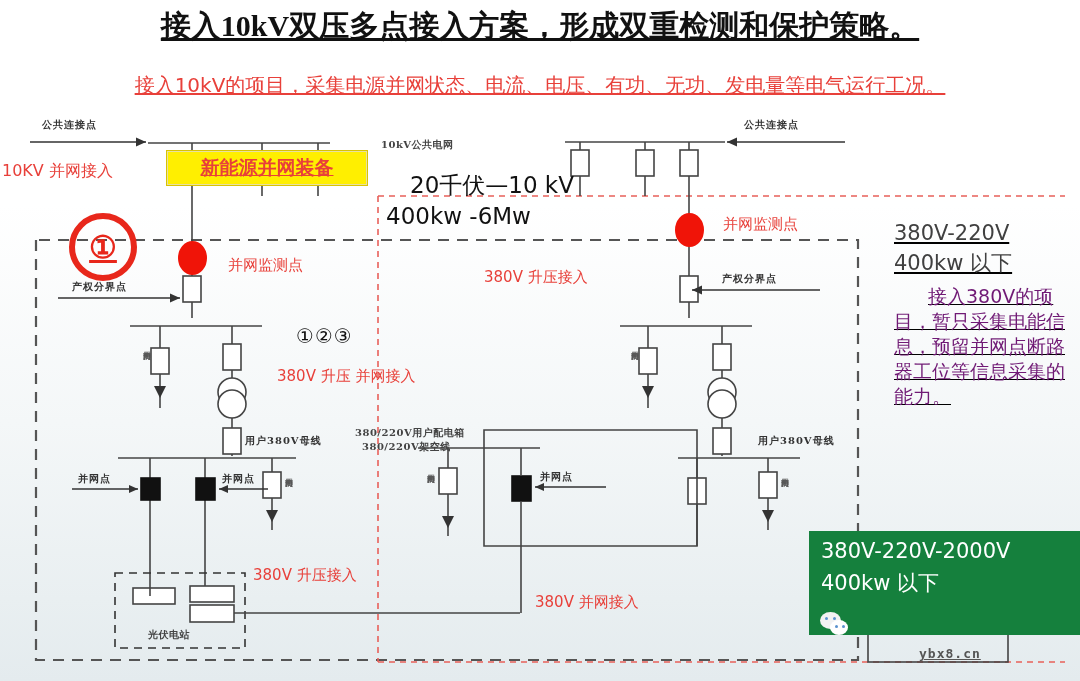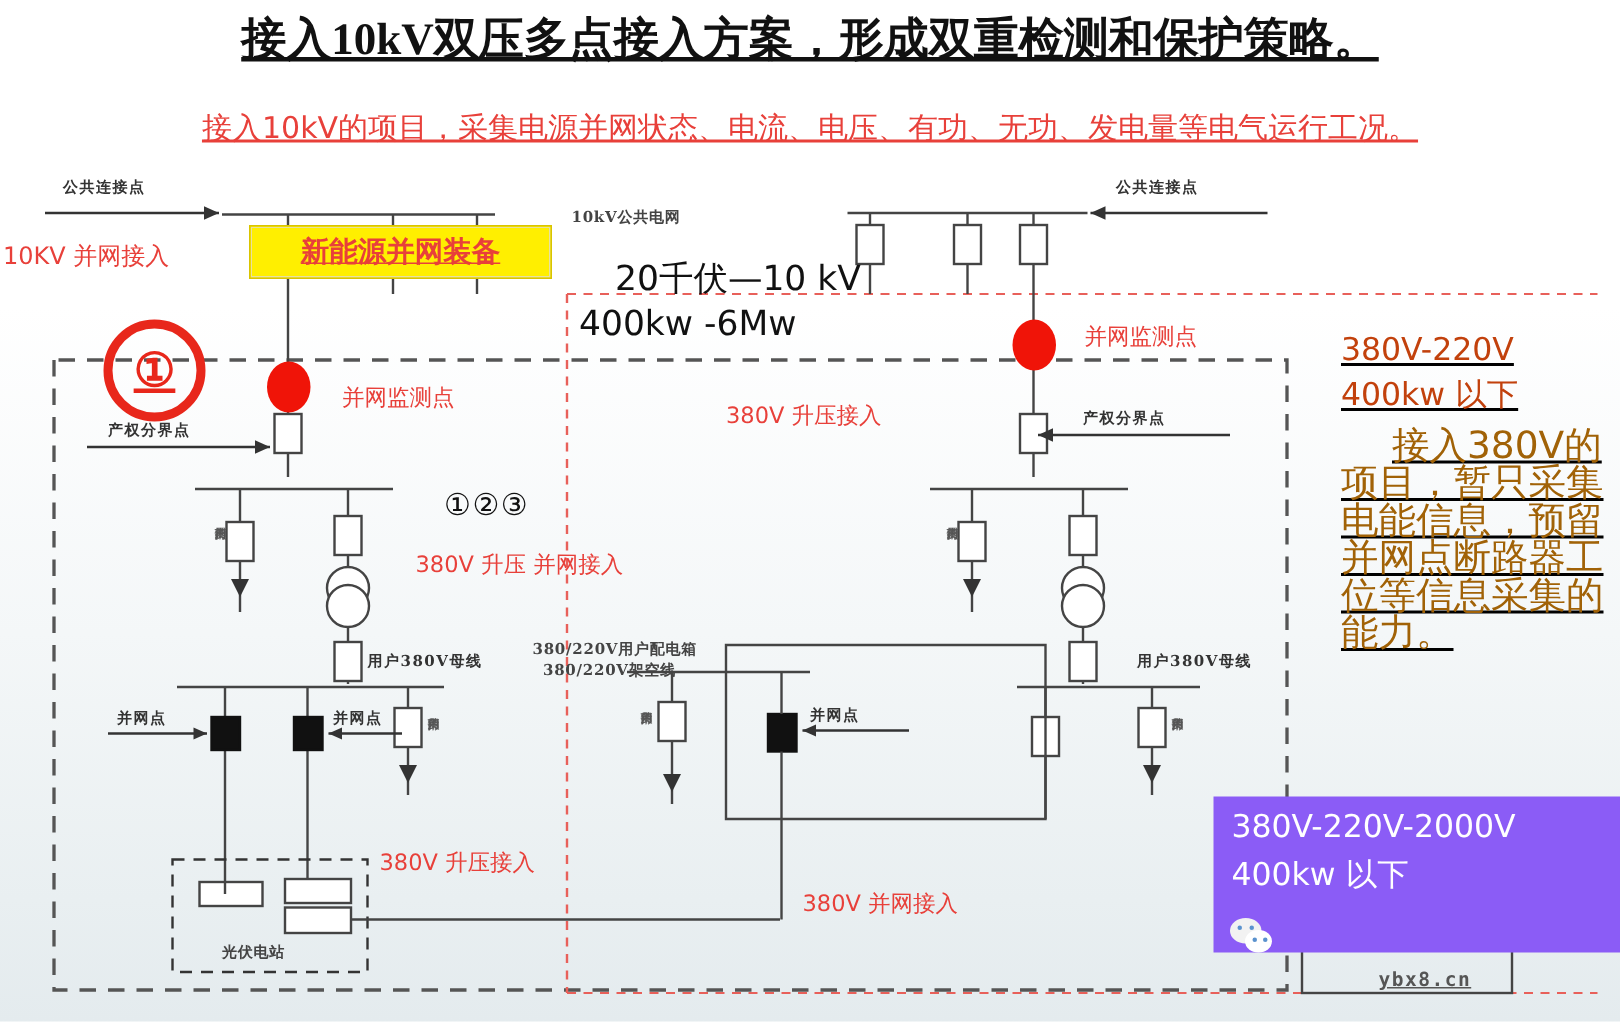--- a/index.html
+++ b/index.html
@@ -58,29 +58,29 @@
     border:6px solid #e8271b;color:#e8271b;font-size:31px;font-weight:bold;
     display:flex;align-items:center;justify-content:center;
     font-family:"DejaVu Serif",serif;line-height:1;
   }
 
   
   .reddot{border-radius:50%;background:#f01408;}
 
   
   #rightcol{left:894px;top:218px;width:180px;}
-  #rightcol .big{font-size:21px;color:#c2410c;line-height:30px;
+  #rightcol .big{font-size:21px;color:#404040;line-height:30px;
                  font-family:"DejaVu Sans",sans-serif;white-space:nowrap;}
-  #rightcol .para{font-size:25px;color:#a16207;line-height:25px;margin-top:6px;
+  #rightcol .para{font-size:19px;color:#701a75;line-height:25px;margin-top:6px;
                  font-family:"DejaVu Sans",sans-serif;}
   #rightcol .para .ind{display:inline-block;width:34px;}
 
   
   #bluebox{
-    left:809px;top:531px;width:271px;height:104px;background:#8b5cf6;
+    left:809px;top:531px;width:271px;height:104px;background:#15803d;
   }
   #bluebox .l1{position:absolute;left:12px;top:8px;font-size:21px;color:#fff;
               font-family:"DejaVu Sans",sans-serif;white-space:nowrap;}
   #bluebox .l2{position:absolute;left:12px;top:38px;font-size:21px;color:#fff;
               font-family:"DejaVu Sans",sans-serif;white-space:nowrap;}
 
   
   #wm{left:820px;top:612px;display:flex;align-items:center;gap:4px;}
   #wm .wmtext{font-size:25px;color:#ffffff;font-family:"DejaVu Serif",serif;
               text-shadow:0 1px 2px rgba(0,0,0,.25);white-space:nowrap;}

